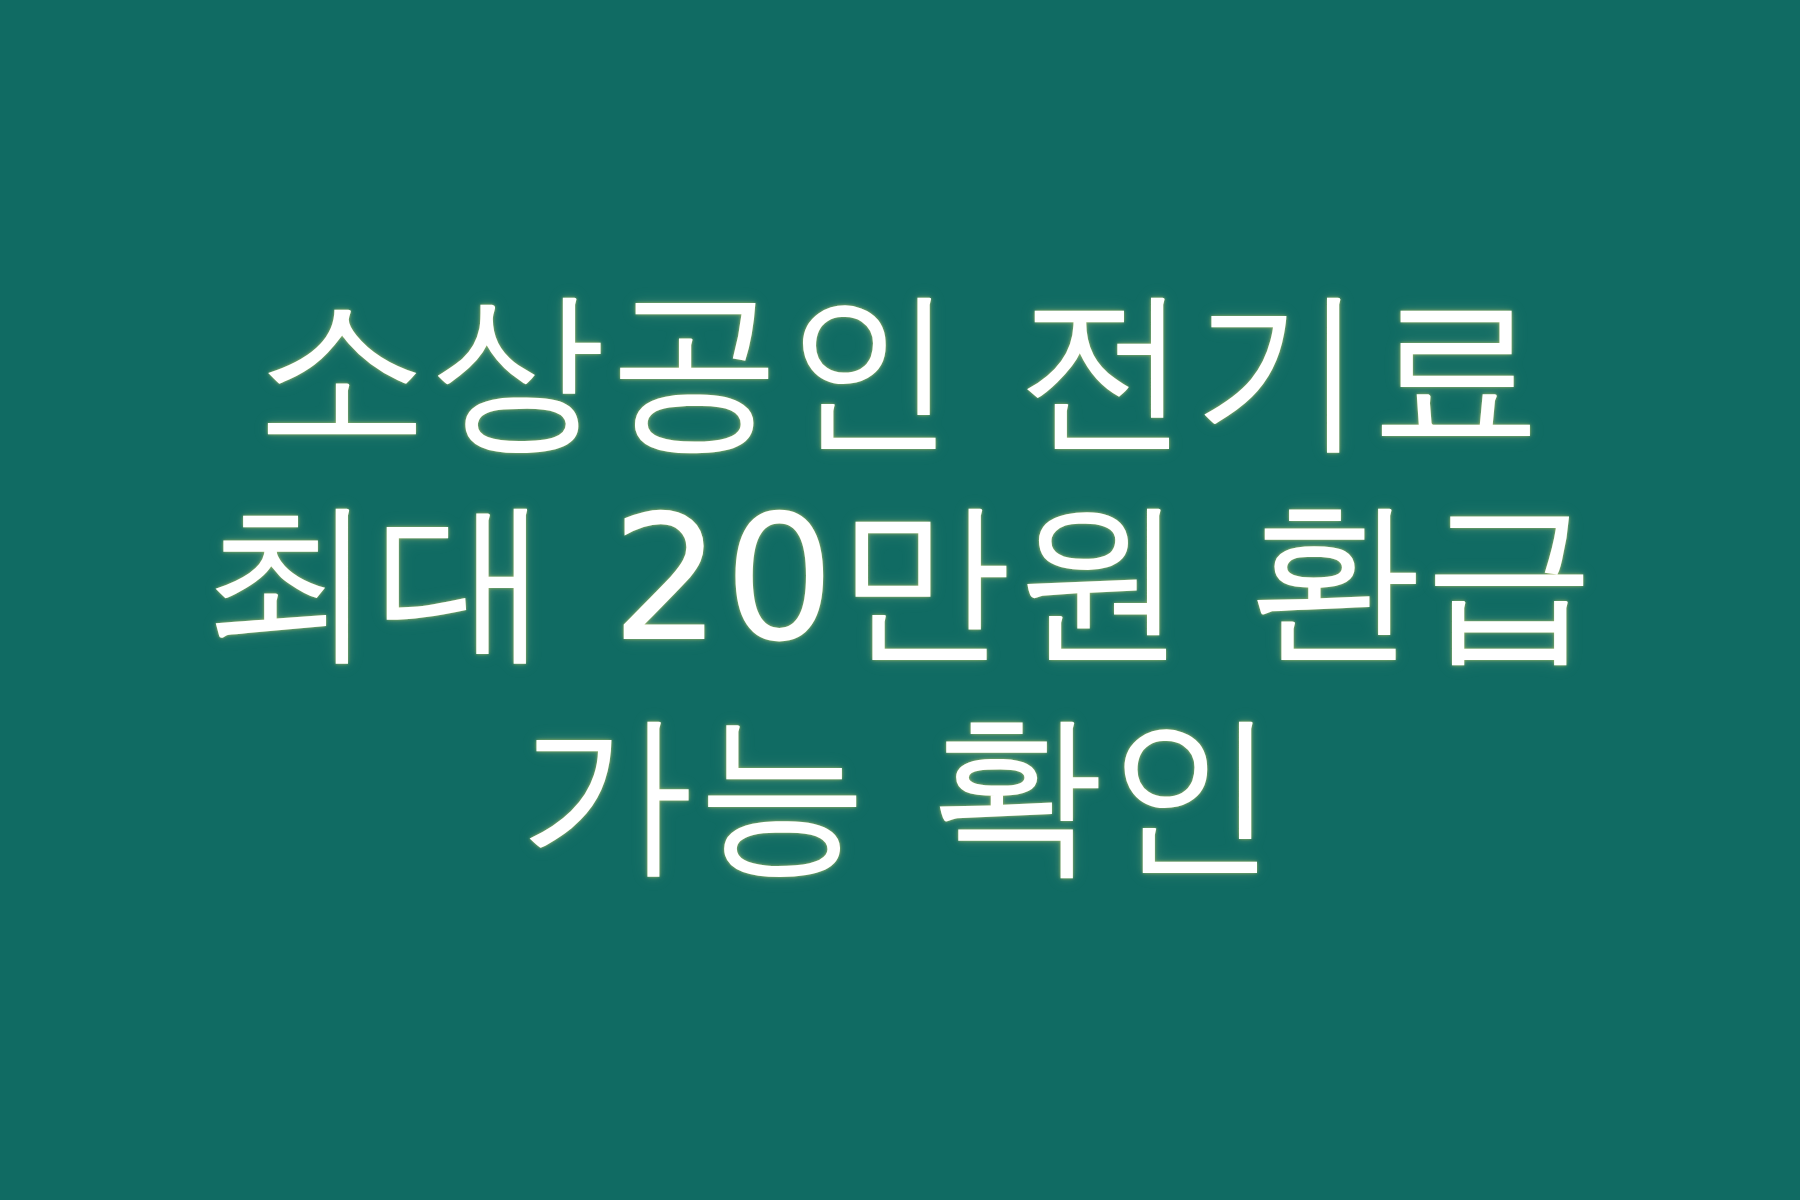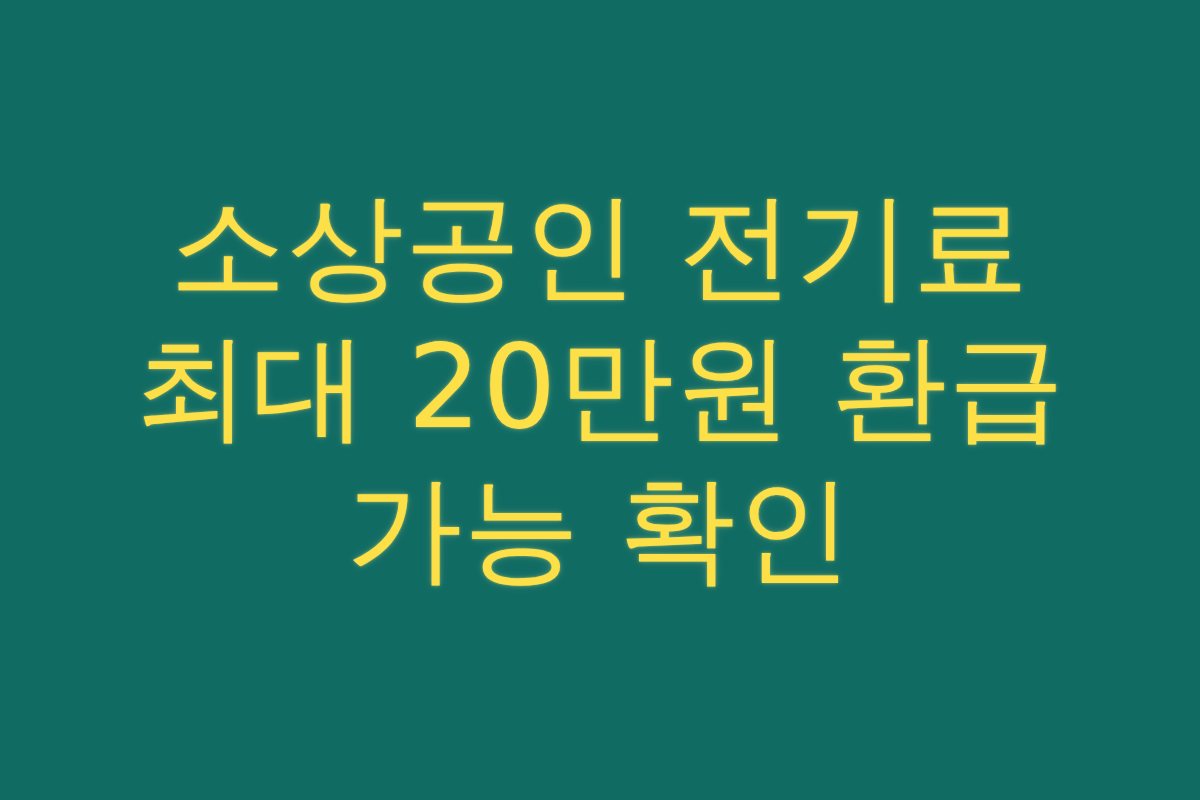--- a/index.html
+++ b/index.html
@@ -27,21 +27,21 @@
 
   #headline-block {
     width: 1010px;
     text-align: center;
     position: relative;
     top: -13px;
   }
 
   #headline-text {
     display: block;
-    color: #fde047;
+    color: #ffffff;
     font-family: "DejaVu Sans", "Liberation Sans", sans-serif;
     font-size: 116px;
     font-weight: 400;
     line-height: 1.22;
     letter-spacing: 0.012em;
     word-break: break-all;
     overflow-wrap: anywhere;
     margin: 0;
     
     text-shadow:

